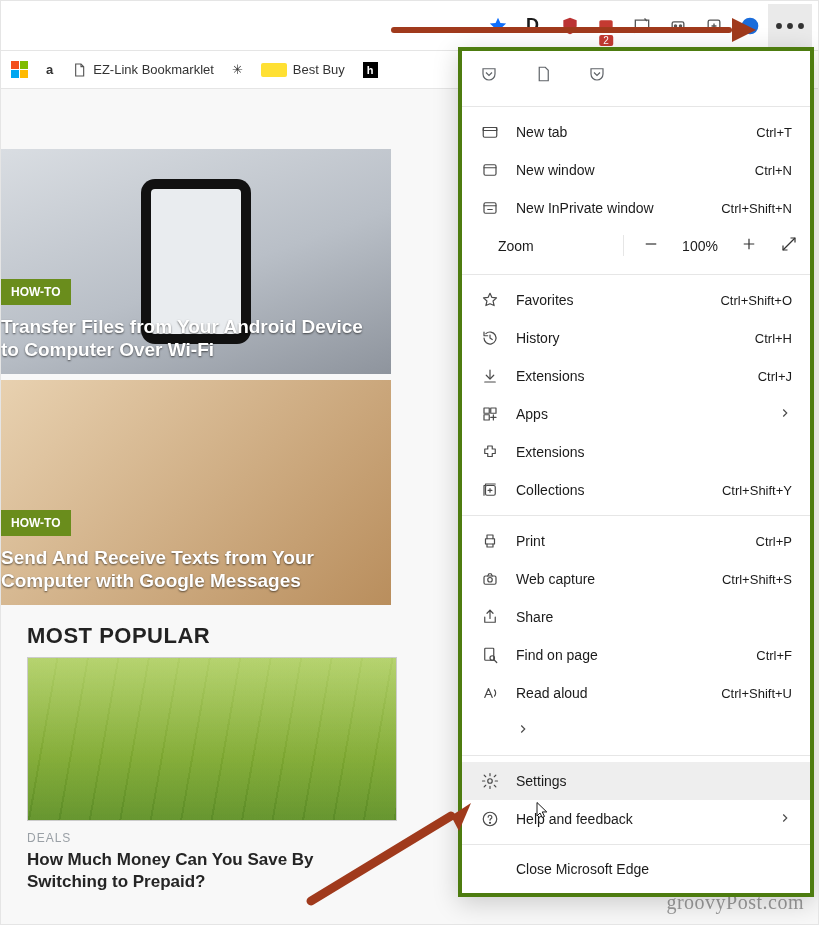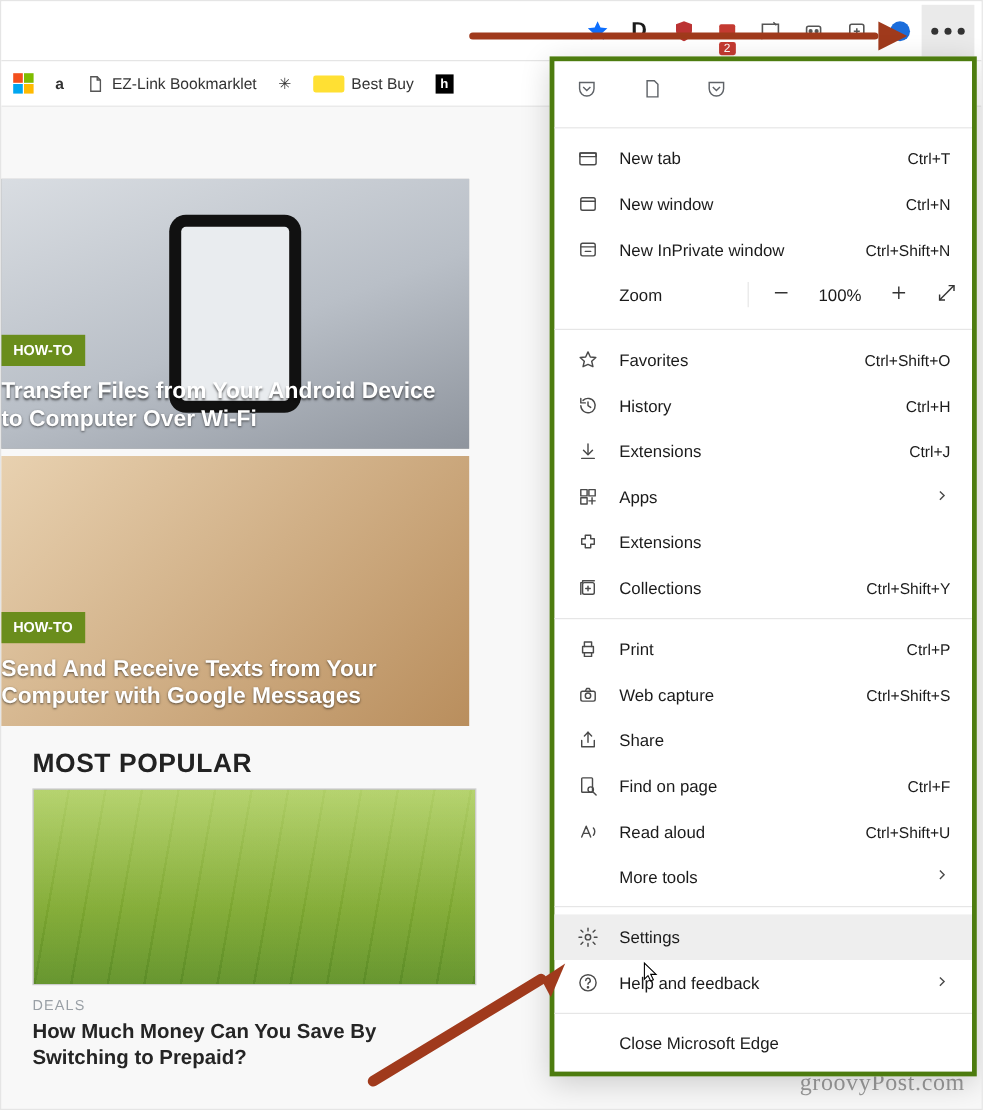--- a/index.html
+++ b/index.html
@@ -61,21 +61,21 @@
 .menu-header svg{width:18px;height:18px;stroke:#5f6368;fill:none;stroke-width:1.6;}
 .mrow{display:flex;align-items:center;gap:16px;padding:10px 18px 10px 18px;position:relative;}
 .mrow.highlight{background:#eeeeee;justify-content:center;}
 .mrow .ic{width:20px;display:flex;justify-content:center;}
 .mrow .ic svg{width:18px;height:18px;stroke:#4a4a4a;fill:none;stroke-width:1.6;stroke-linecap:round;stroke-linejoin:round;}
 .mrow .lbl{flex:1;color:#1b1b1b;}
 .mrow .sc{color:#1b1b1b;font-size:13px;}
 .mrow .chev svg{width:14px;height:14px;stroke:#4a4a4a;fill:none;stroke-width:2;}
 .sep{height:1px;background:#e6e6e6;margin:6px 0;}
 .noicon .ic{visibility:hidden;}
-.zoom-row{display:flex;align-items:center;padding:8px 12px 12px 18px;}
+.zoom-row{display:flex;align-items:center;padding:8px 12px 12px 0;}
 .zoom-row .zlbl{flex:1;padding-left:36px;color:#1b1b1b;}
 .zoom-row .zctl{display:flex;align-items:center;gap:18px;border-left:1px solid #e6e6e6;padding-left:18px;}
 .zoom-row svg{width:18px;height:18px;stroke:#333;fill:none;stroke-width:1.6;}
 .zoom-row .pct{min-width:44px;text-align:center;}
 .full svg{width:18px;height:18px;}
 
 
 .anno-arrow2{position:absolute;left:300px;top:800px;width:180px;height:110px;pointer-events:none;z-index:30;}
 .anno-arrow2 svg{width:100%;height:100%;}
 
@@ -371,21 +371,20 @@
         <svg viewBox="0 0 24 24">
           <path d="M5 18l5-12 5 12M7 14h6"></path>
           <path d="M18 8c2 2 2 6 0 8"></path>
         </svg>
       </span>
     <span class="lbl">Read aloud</span>
     <span class="sc">Ctrl+Shift+U</span>
   </div>
   <div class="mrow noicon">
     <span class="ic"></span>
-    <span class="lbl">More tools</span>
     <span class="chev"><svg viewBox="0 0 24 24">
           <path d="M9 6l6 6-6 6"></path>
         </svg></span>
   </div>
   <div class="sep"></div>
 
   <div class="mrow highlight">
     <span class="ic">
         <svg viewBox="0 0 24 24">
           <circle cx="12" cy="12" r="3"></circle>

